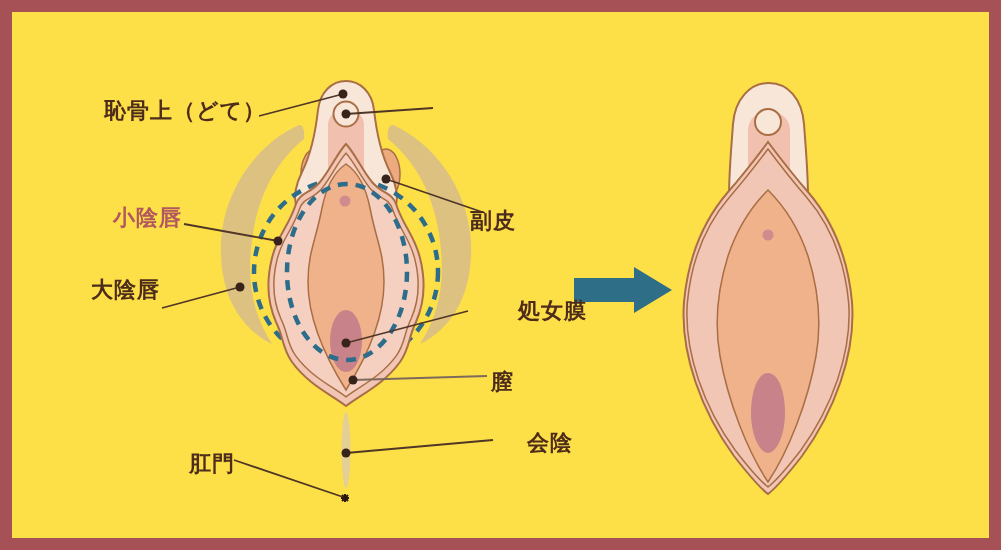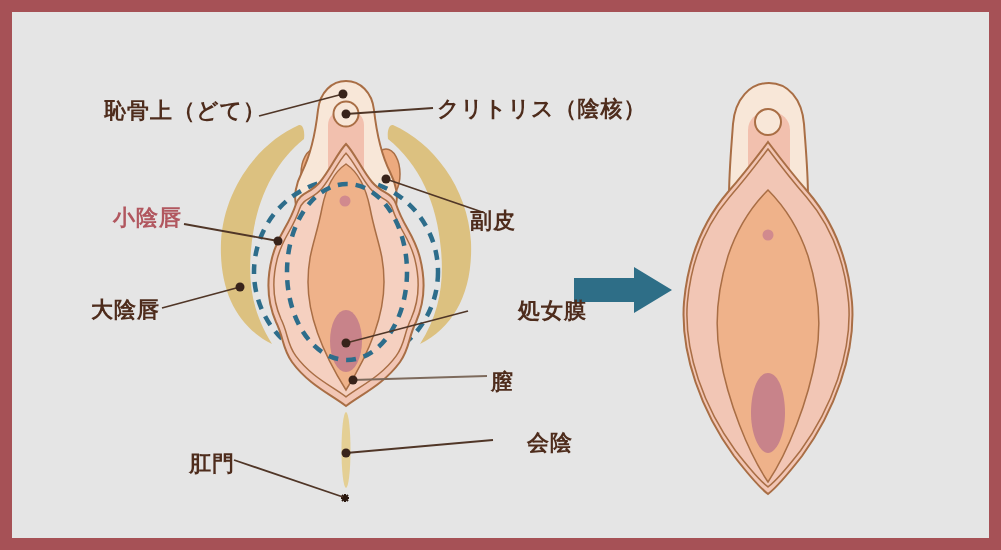--- a/index.html
+++ b/index.html
@@ -1,21 +1,21 @@
 <!DOCTYPE html>
 <html><head>
 <meta charset="utf-8">
 <style>
   html,body{margin:0;padding:0;background:#ffffff;}
   .page{
     position:relative;
     width:1001px;height:550px;
     box-sizing:border-box;
     border:12px solid #a65156;
-    background:#e5e5e5;
+    background:#fde047;
     font-family:"Liberation Sans","DejaVu Sans",sans-serif;
     overflow:hidden;
   }
   .art{position:absolute;left:0;top:0;width:1001px;height:550px;}
   .lbl{
     position:absolute;
     font-weight:bold;
     font-size:22px;
     line-height:24px;
     letter-spacing:1px;
@@ -126,22 +126,21 @@
            C 716 390, 736 440, 756 470 C 776 440, 796 390, 804 344
            C 810 310, 806 276, 796 244 C 786 214, 770 192, 756 178 Z" fill="#efb28a" stroke="#a96e45" stroke-width="1.5"></path>
 
       <circle cx="756" cy="223" r="5.5" fill="#d18a8e"></circle>
       <path d="M 756 361 C 745 361, 739 381, 739 401 C 739 424, 748 441, 756 441
            C 764 441, 773 424, 773 401 C 773 381, 767 361, 756 361 Z" fill="#c8838a"></path>
     </g>
   </svg>
 
   <div class="lbl" style="left:92px;top:87px;">恥骨上（どて）</div>
-  <div class="lbl" style="left:425px;top:85px;">クリトリス（陰核）</div>
   <div class="lbl" style="left:458px;top:189px;margin-top:8px;">副皮</div>
   <div class="lbl rose" style="left:101px;top:194px;">小陰唇</div>
-  <div class="lbl" style="left:79px;top:286px;">大陰唇</div>
+  <div class="lbl" style="left:79px;top:266px;">大陰唇</div>
   <div class="lbl" style="left:462px;top:287px;margin-left:44px;">処女膜</div>
   <div class="lbl" style="left:479px;top:358px;">膣</div>
   <div class="lbl" style="left:486px;top:419px;margin-left:29px;">会陰</div>
   <div class="lbl" style="left:177px;top:440px;">肛門</div>
 
 </div>
 
 </body></html>

